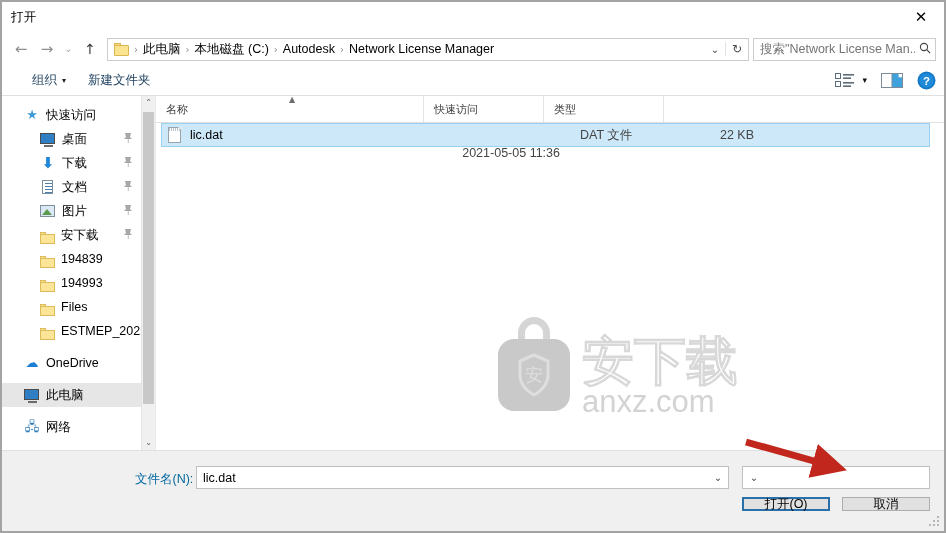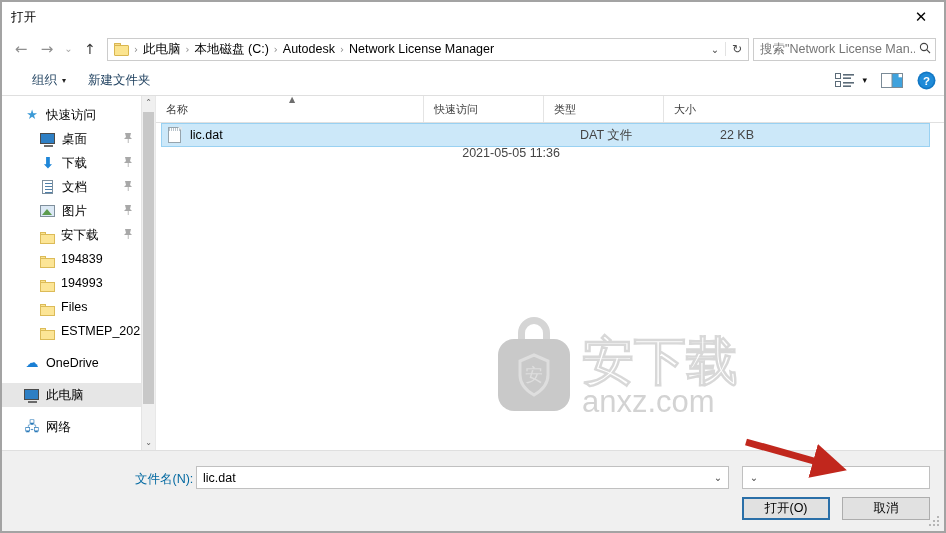--- a/index.html
+++ b/index.html
@@ -417,21 +417,21 @@
     background: #ffffff;
     box-sizing: border-box;
     display: flex;
     align-items: center;
   }
   .ft-select .val { font-size:12.5px; color:#000; padding-left:6px; flex:1; white-space:nowrap;}
   .ft-select .chev { width:22px; text-align:center; font-size:10px; color:#4a4a4a; font-family:"DejaVu Sans", sans-serif;}
 
   .btn {
     position: absolute;
-    height: 23px;
+    height: 14px;
     background: #e1e1e1;
     border: 1px solid #adadad;
     box-sizing: border-box;
     font-size: 12.5px;
     color: #000;
     display: flex;
     align-items: center;
     justify-content: center;
   }
   .btn.open {
@@ -673,21 +673,20 @@
         <div class="sb-thumb"></div>
         <div class="arr bot">⌄</div>
       </div>
     </div>
 
     <div class="filepane">
       <div class="colhdr">
         <div class="col name">名称</div>
         <div class="col date">快速访问</div>
         <div class="col type">类型</div>
-        <div class="col size">大小</div>
         <span class="sortcaret">▲</span>
       </div>
 
       <div class="filerow">
         <span class="f-ico">
           <i class="sheet"></i>
             <i class="strip"></i>
             <i class="fold"></i>
         </span>
         <span class="f-name">lic.dat</span>

